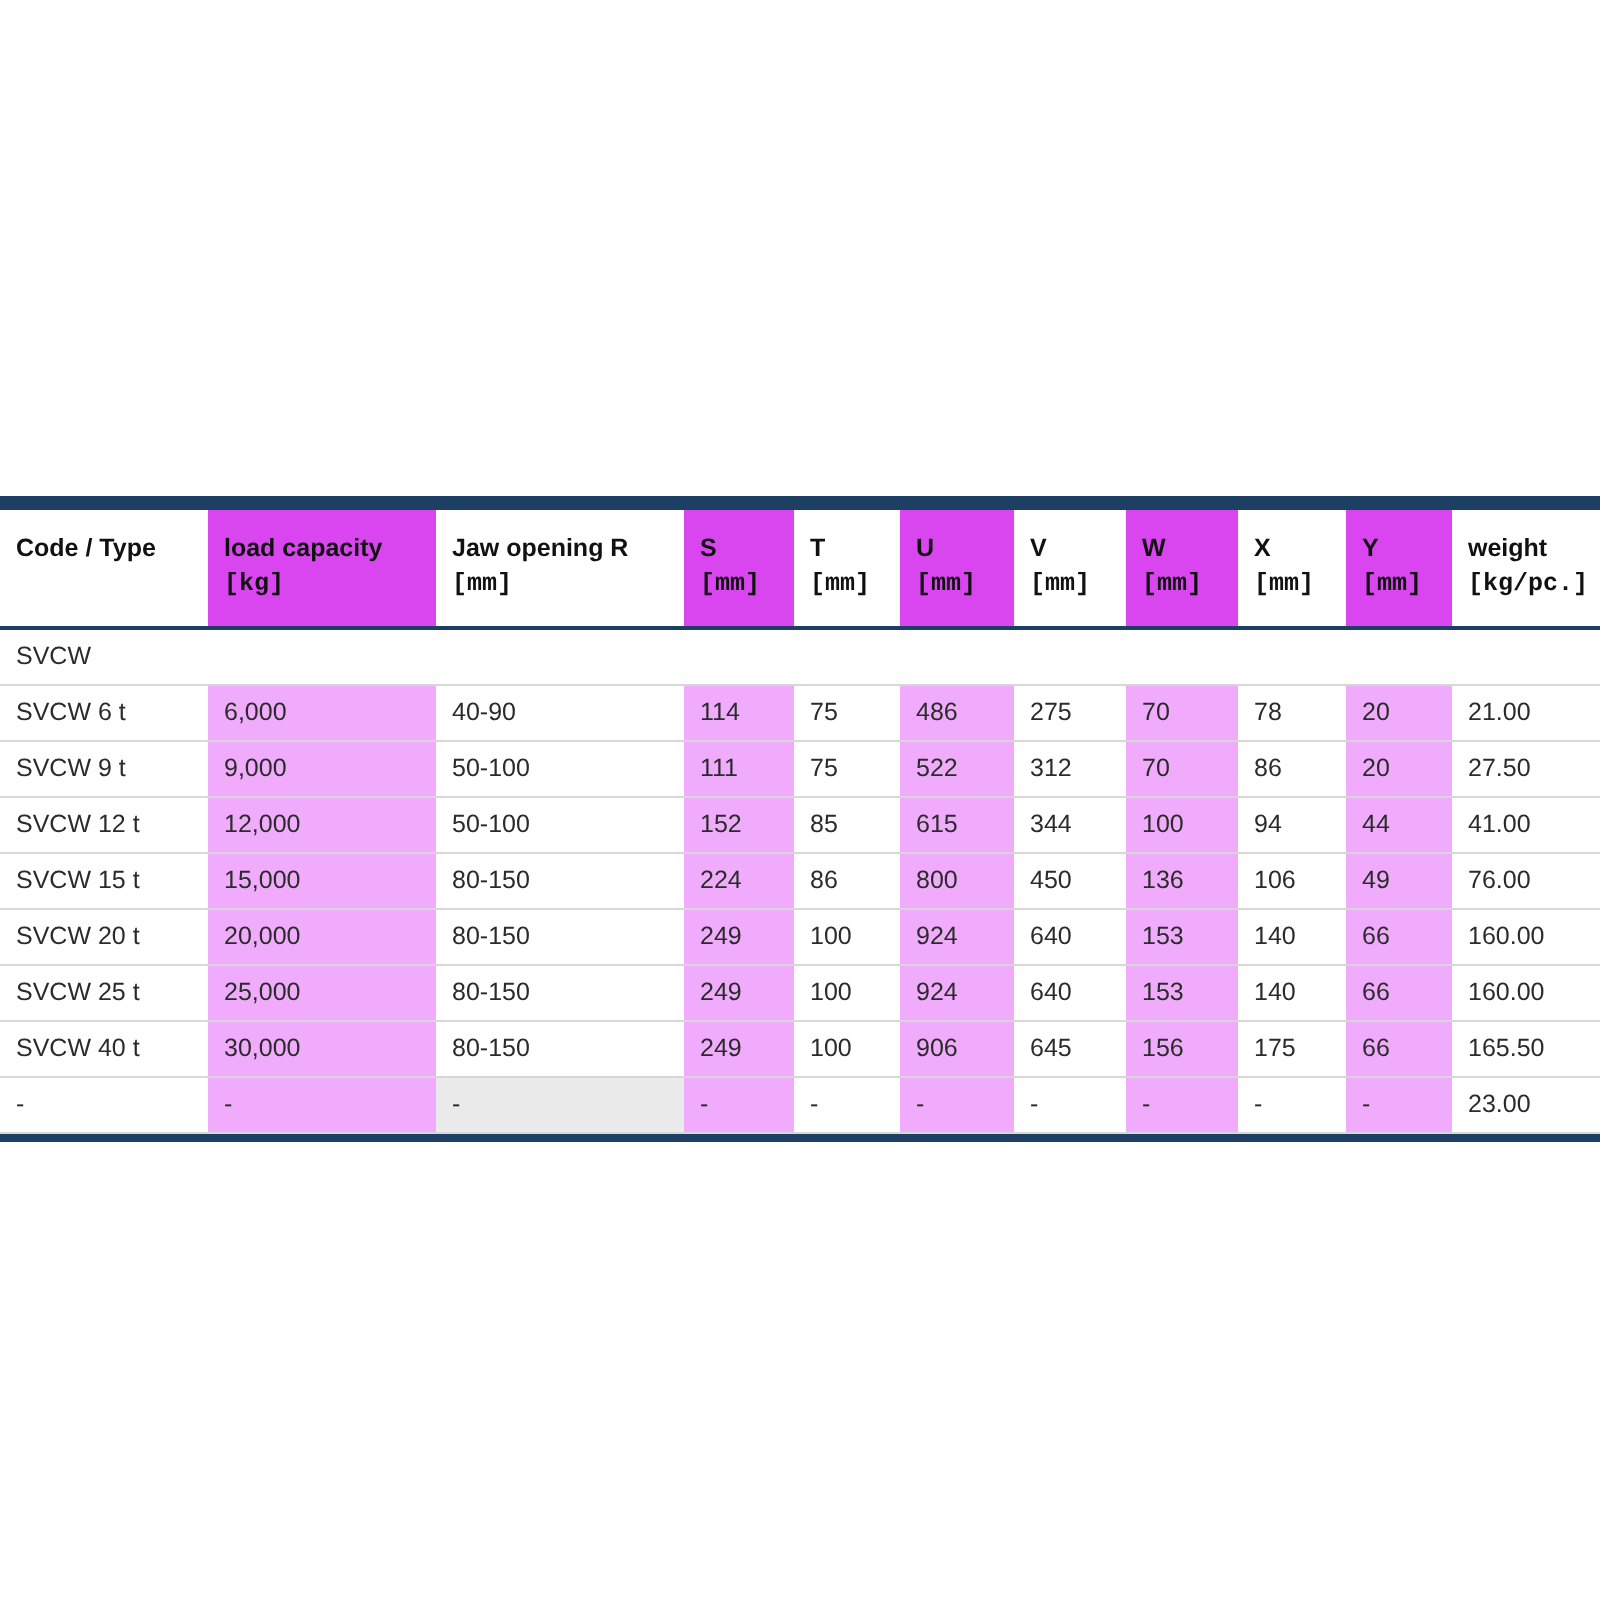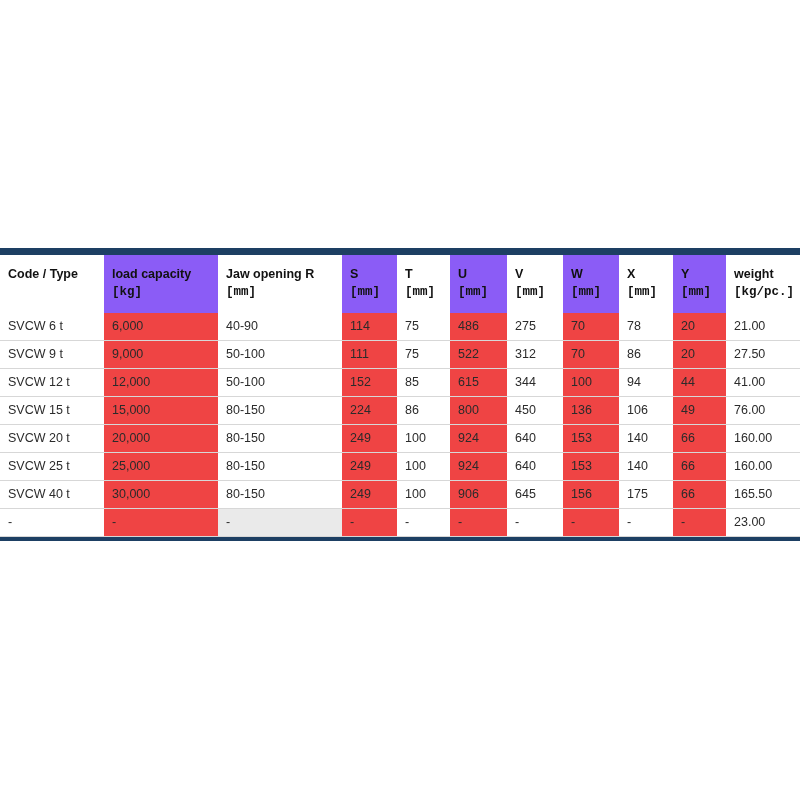--- a/index.html
+++ b/index.html
@@ -55,21 +55,21 @@
     vertical-align: top;
     font-weight: bold;
     font-size: 12.5px;
     color: #111111;
     padding: 10px 8px 12px 8px;
     line-height: 1.45;
     background: #ffffff;
     border: none;
     white-space: nowrap;
   }
-  table.spec thead th.shaded { background: #8b5cf6; }
+  table.spec thead th.shaded { background: #d946ef; }
 
   table.spec thead th .unit {
     display: block;
     font-weight: bold;
     font-family: Liberation Mono, monospace;
   }
 
   
   tr.group-row td {
     padding: 5px 8px 6px 8px;
@@ -83,21 +83,21 @@
   
   table.spec tbody td {
     padding: 6px 8px 7px 8px;
     font-size: 12.5px;
     color: #2b2b2b;
     border-bottom: 1px solid #d7d7d7;
     background: #ffffff;
     white-space: nowrap;
     overflow: hidden;
   }
-  table.spec tbody td.shaded { background: #ef4444; margin-left: 12px; }
+  table.spec tbody td.shaded { background: #f0abfc; margin-left: 12px; }
 
   tr.last-row td { background: #fbfbfb; }
   tr.last-row td.shaded { background: #eaeaea; }
   tr.last-row td.shaded-extra { background: #eaeaea; }
   tr.last-row td { border-bottom: none; }
 
   
   col.c0  { width: 104px; }
   col.c1  { width: 114px; }
   col.c2  { width: 124px; }
@@ -177,20 +177,23 @@
             <span class="unit">[mm]</span>
           </th>
           <th>
             <span>weight</span>
             <span class="unit">[kg/pc.]</span>
           </th>
         </tr>
       </thead>
 
       <tbody>
+        <tr class="group-row">
+          <td colspan="11">SVCW</td>
+        </tr>
       <tr>
             <td>SVCW 6 t</td>
             <td class="shaded">6,000</td>
             <td>40-90</td>
             <td class="shaded">114</td>
             <td>75</td>
             <td class="shaded">486</td>
             <td>275</td>
             <td class="shaded">70</td>
             <td>78</td>

